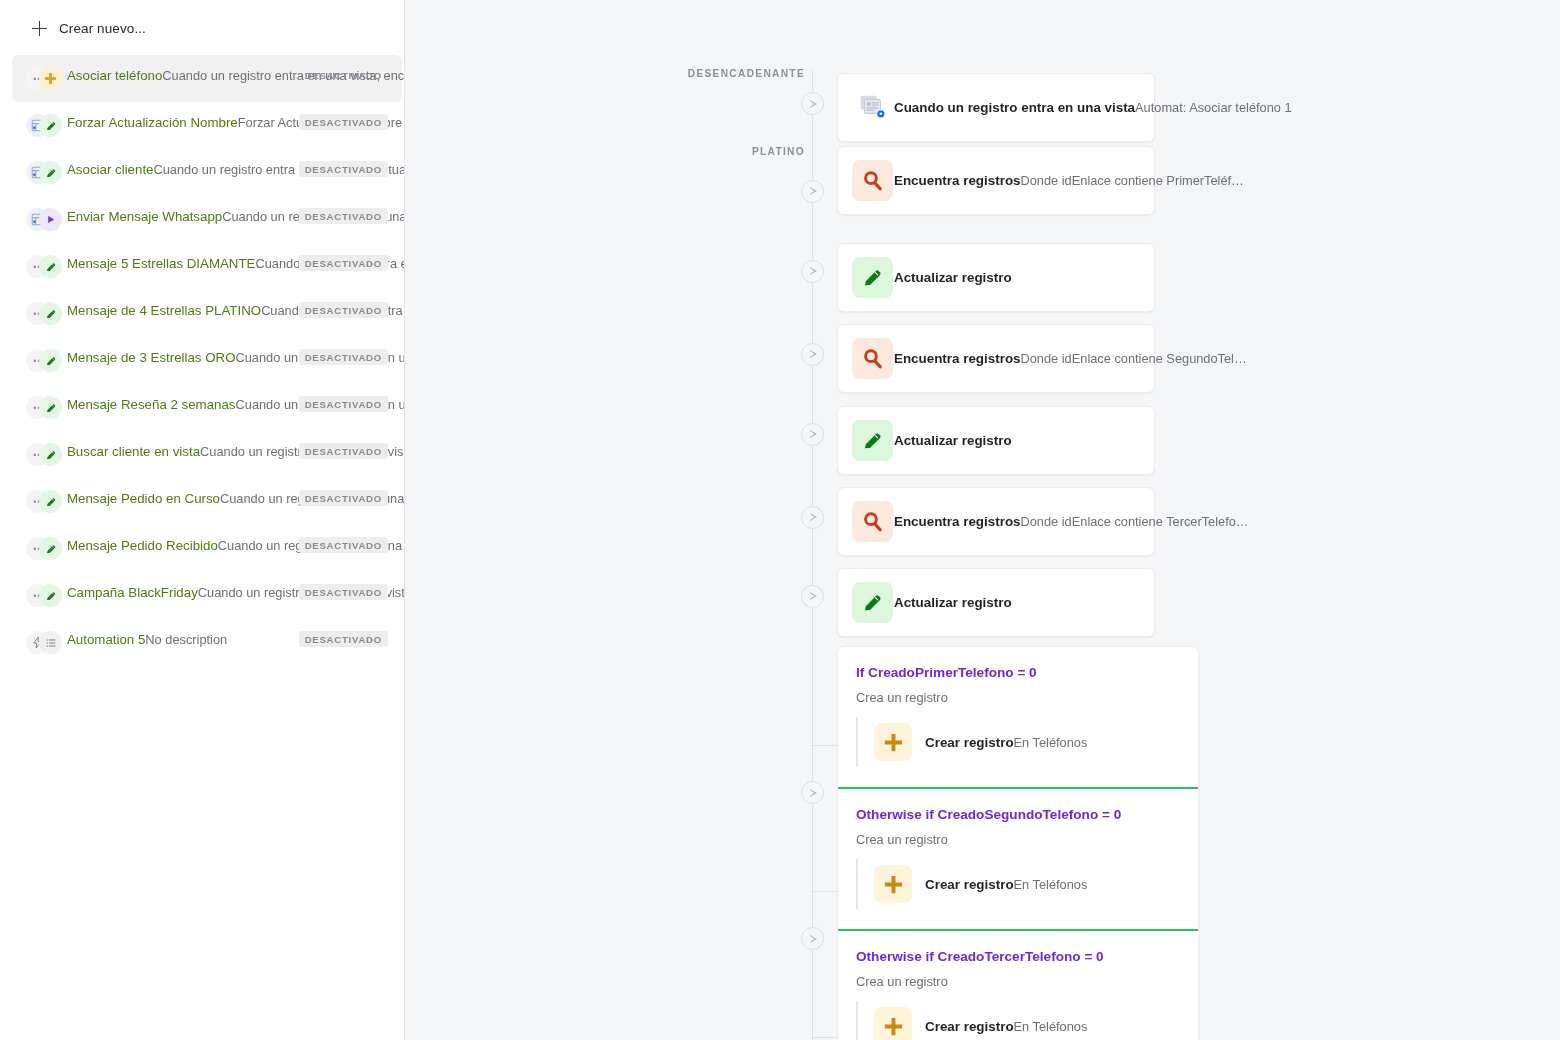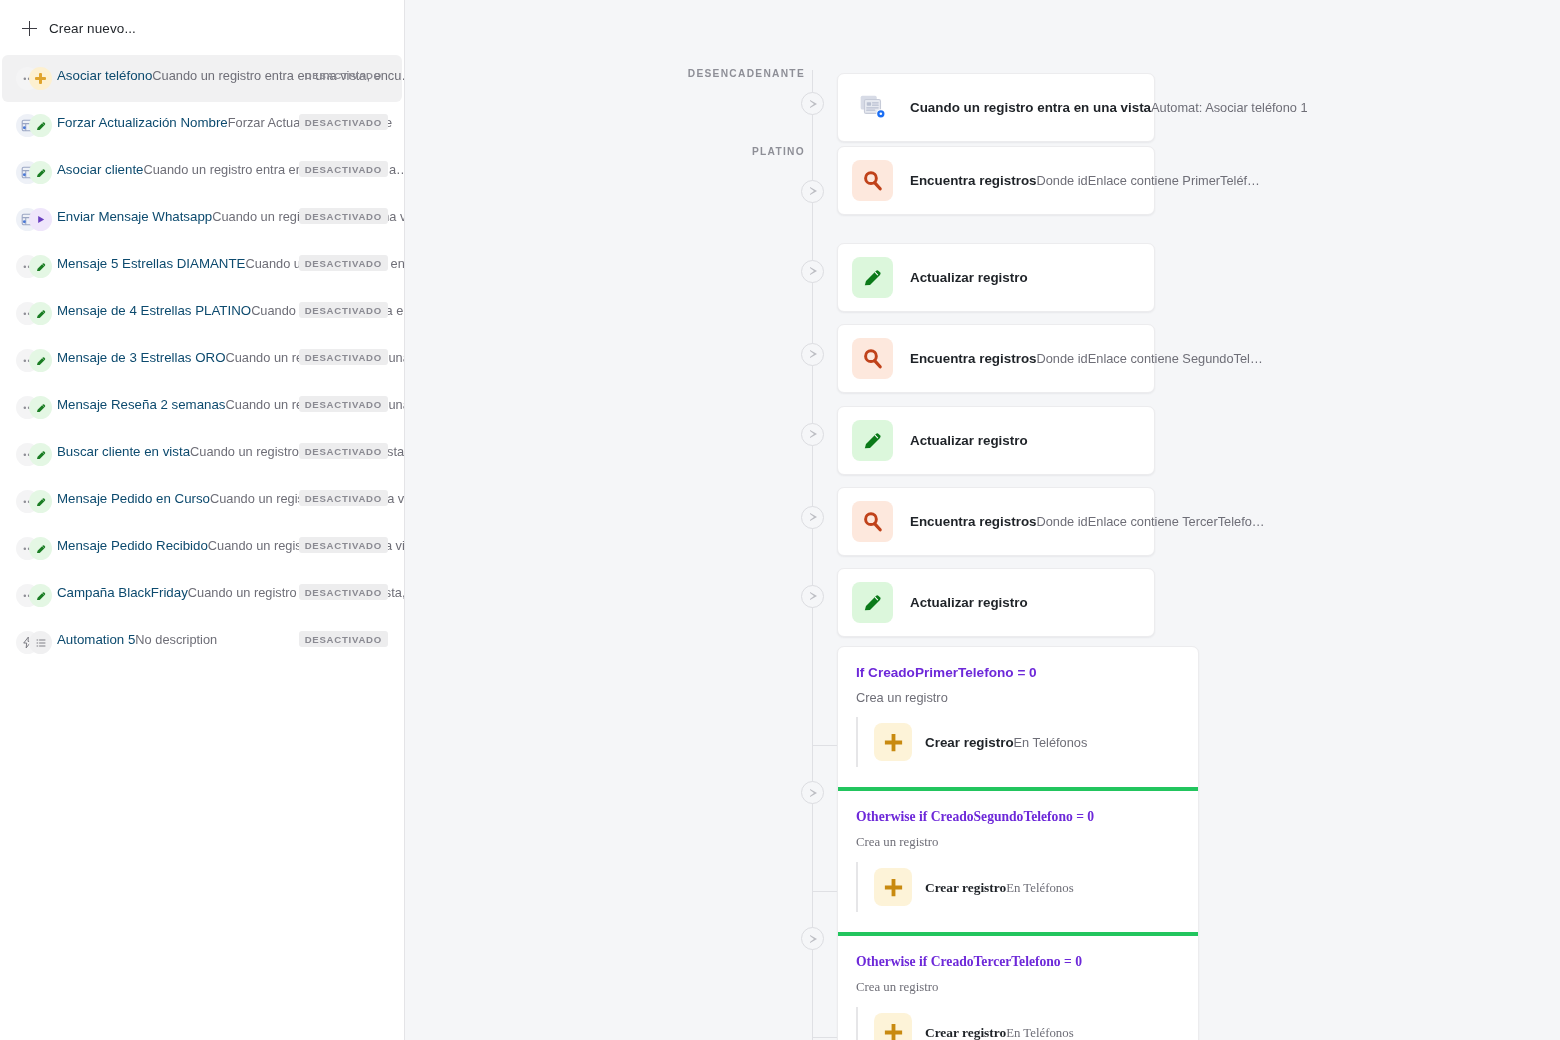--- a/index.html
+++ b/index.html
@@ -12,20 +12,21 @@
   #app { position: relative; width: 1560px; height: 1040px; display: flex; }
 
   
   .sidebar {
     width: 405px; height: 1040px;
     background: #ffffff;
     border-right: 1px solid #e4e4e7;
     flex: 0 0 405px;
     position: relative;
     overflow: hidden;
+    padding-left: 10px;
   }
   .create-row {
     display: flex; align-items: center; gap: 12px;
     height: 34px; margin: 11px 0 0 22px;
     cursor: pointer;
   }
   .plus-glyph {
     width: 15px; height: 15px; position: relative; flex: 0 0 15px;
   }
   .plus-glyph::before, .plus-glyph::after {
@@ -78,21 +79,21 @@
   .ic.list-ic { background: #f0f0f1; }
   .ic.plus-ic { background: #fdf0d0; }
 
   .mini-dots { font-size: 9px; color: #8e8e96; letter-spacing: 1px; line-height: 6px; }
   .mini-plus { position: relative; width: 11px; height: 11px; }
   .mini-plus::before, .mini-plus::after { content: ""; position: absolute; background: #e0a42c; border-radius: 1px; }
   .mini-plus::before { left: 4.4px; top: 0; width: 2.4px; height: 11px; }
   .mini-plus::after  { top: 4.4px; left: 0; height: 2.4px; width: 11px; }
 
   .item-text { flex: 1; min-width: 0; padding-left: 5px; }
-  .item-title { font-size: 13.3px; color: #0c4a6e; line-height: 17px; white-space: nowrap; overflow: hidden; text-overflow: ellipsis; }
+  .item-title { font-size: 13.3px; color: #4d7c0f; line-height: 17px; white-space: nowrap; overflow: hidden; text-overflow: ellipsis; }
   .item-desc  { font-size: 12.8px; color: #6e6e77; line-height: 18px; margin-top: 2px;
                 white-space: nowrap; overflow: hidden; text-overflow: ellipsis; max-width: 258px; }
   .status-badge {
     font-size: 9.6px; font-weight: 700; letter-spacing: .75px; color: #8a8a92;
     background: #ededee; border-radius: 3px; padding: 3px 6px 2px 6px;
     margin-top: 1px; white-space: nowrap; flex: 0 0 auto;
   }
   .auto-item.selected .status-badge { background: transparent; }
 
   
@@ -133,21 +134,21 @@
     content: ""; position: absolute; left: 0; top: 1.4px;
     width: 0; height: 0;
     border-left: 4.6px solid #f5f6f8;
     border-top: 3.1px solid transparent; border-bottom: 3.1px solid transparent;
   }
 
   .card {
     position: absolute; left: 432px; width: 318px;
     background: #ffffff; border: 1px solid #ececee; border-radius: 7px;
     box-shadow: 0 1px 2px rgba(16,18,28,.06);
-    display: flex; align-items: center; gap: 17px;
+    display: flex; align-items: center; gap: 1px;
     padding: 13px 14px; cursor: pointer;
   }
   .card-icon {
     width: 41px; height: 41px; border-radius: 8px; flex: 0 0 41px;
     display: flex; align-items: center; justify-content: center;
   }
   .card-icon.find { background: #fde8dd; }
   .card-icon.update { background: #dcf7dc; }
   .card-icon.plain { background: transparent; }
   .card-body { min-width: 0; }
@@ -157,21 +158,21 @@
               white-space: nowrap; overflow: hidden; text-overflow: ellipsis; max-width: 222px; }
 
   
   .cond-block {
     position: absolute; left: 432px; width: 362px;
     background: #ffffff; border: 1px solid #ececee; border-radius: 7px;
     box-shadow: 0 1px 2px rgba(16,18,28,.06);
     overflow: hidden;
   }
   .cond-branch { padding: 18px 18px 20px 18px; }
-  .cond-branch + .cond-branch { border-top: 4px solid #22c55e; font-family: Liberation Serif, serif; }
+  .cond-branch + .cond-branch { border-top: 2px solid #22c55e; }
   .cond-title { font-size: 13.6px; font-weight: 600; color: #6d28d9; }
   .cond-sub { font-size: 12.8px; color: #6e6e77; margin-top: 10px; }
   .cond-action {
     display: flex; align-items: center; gap: 13px;
     border-left: 2px solid #e6e6e8; padding: 6px 0 6px 16px; margin-top: 12px;
     cursor: pointer;
   }
   .cond-action .card-icon { width: 38px; height: 38px; flex: 0 0 38px; }
 
   .branch-link {

